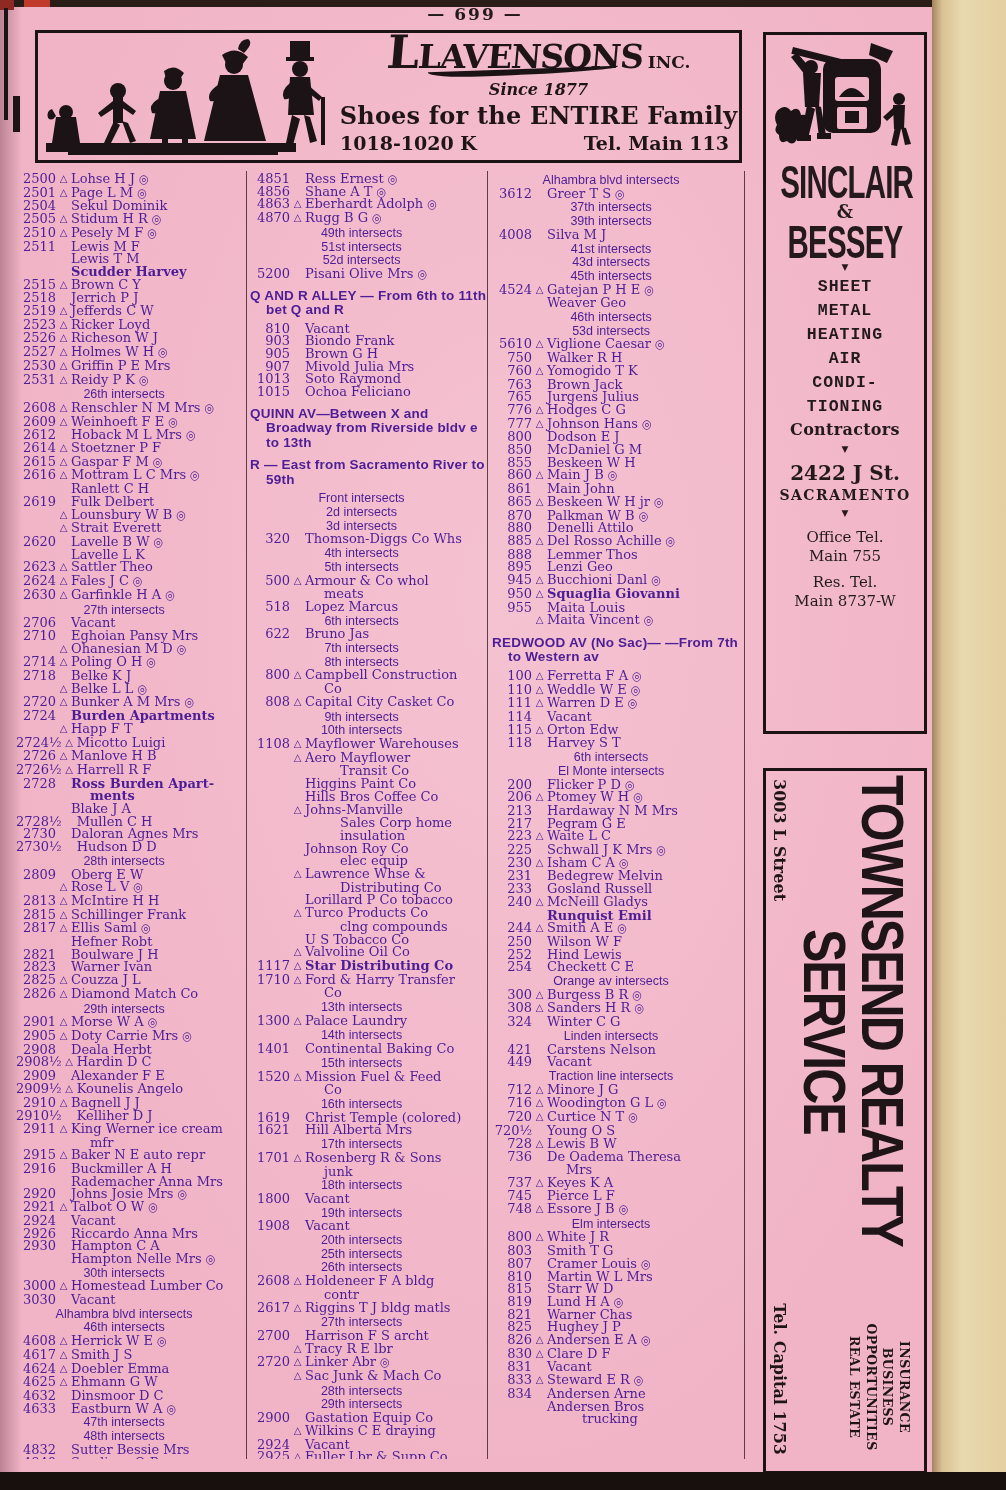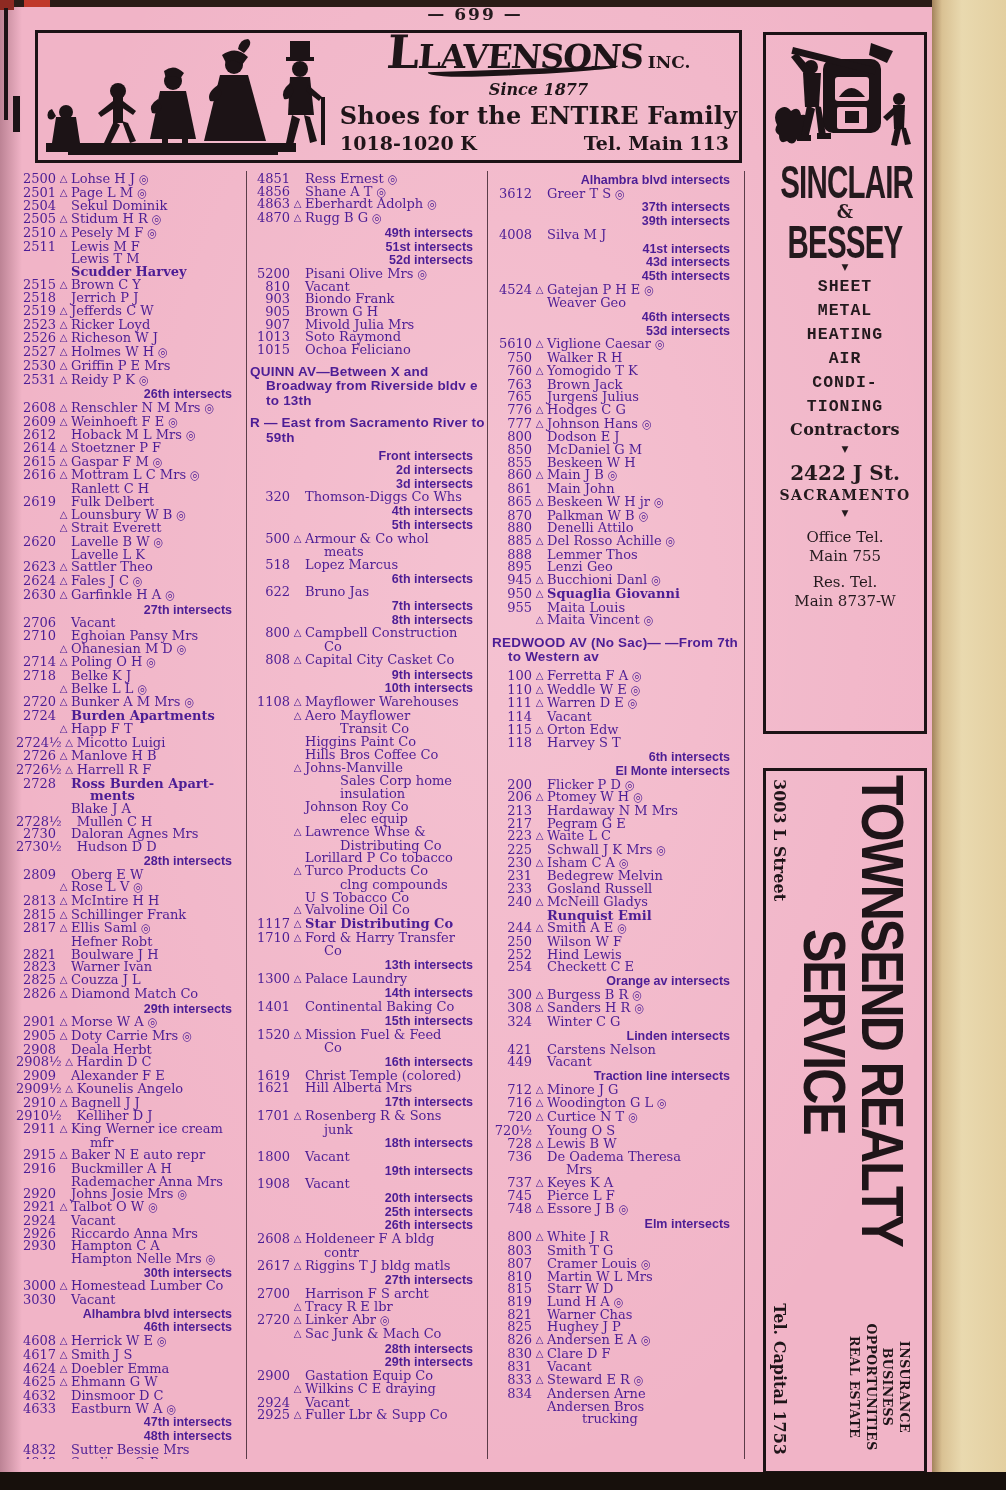--- a/index.html
+++ b/index.html
@@ -44,22 +44,22 @@
   .col{overflow:hidden;padding-top:2px;}
   .col1{width:231px;border-right:1px solid rgba(40,20,30,.75);}
   .col2{width:238px;border-right:1px solid rgba(40,20,30,.75);padding-left:3px;}
   .col3{width:253px;border-right:1px solid rgba(40,20,30,.75);padding-left:4px;}
   .ln{font-size:13px;line-height:12.7px;white-space:nowrap;}
   .ln .num{display:inline-block;min-width:40px;text-align:right;}
   .ln .bell{display:inline-block;width:15px;text-align:center;font-family:"DejaVu Sans",sans-serif;
             font-size:10px;position:relative;top:-1px;}
   .ln .own{font-family:"DejaVu Sans",sans-serif;font-size:11.5px;margin-left:4px;}
   .ln.bold .nm, .ln.c.bold{font-weight:700;}
-  .ln.x{font-family:"Liberation Sans",sans-serif;font-weight:700;font-size:12.5px;
-        text-align:right;padding-right:14px;margin:1px 0;}
+  .ln.x{font-family:"Liberation Sans",sans-serif;font-weight:400;font-size:12.5px;
+        text-align:center;padding-right:14px;margin:1px 0;}
   .ln.h{font-family:"Liberation Sans",sans-serif;font-weight:700;font-size:13.5px;
         line-height:14.5px;margin:8px 0 5px 0;padding-left:16px;text-indent:-16px;
         white-space:normal;letter-spacing:.2px;}
   .ln.c{padding-left:74px;}
   .ln.c.i2{padding-left:90px;}
 
   
   .sinclair{position:absolute;left:763px;top:32px;width:158px;height:696px;
             border:3px solid #1c1316;text-align:center;color:#241a1e;overflow:hidden;}
   .sin-art{margin-top:6px;}
@@ -257,20 +257,21 @@
     </div>
   <div class="col col2">
       <div class="ln e"><span class="num">4851</span><span class="bell"></span><span class="nm">Ress Ernest</span><span class="own">◎</span></div>
       <div class="ln e"><span class="num">4856</span><span class="bell"></span><span class="nm">Shane A T</span><span class="own">◎</span></div>
       <div class="ln e"><span class="num">4863</span><span class="bell">△</span><span class="nm">Eberhardt Adolph</span><span class="own">◎</span></div>
       <div class="ln e"><span class="num">4870</span><span class="bell">△</span><span class="nm">Rugg B G</span><span class="own">◎</span></div>
       <div class="ln x">49th intersects</div>
       <div class="ln x">51st intersects</div>
       <div class="ln x">52d intersects</div>
       <div class="ln e"><span class="num">5200</span><span class="bell"></span><span class="nm">Pisani Olive Mrs</span><span class="own">◎</span></div>
+      <div class="ln h">Q AND R ALLEY — From 6th to 11th bet Q and R</div>
       <div class="ln e"><span class="num">810</span><span class="bell"></span><span class="nm">Vacant</span></div>
       <div class="ln e"><span class="num">903</span><span class="bell"></span><span class="nm">Biondo Frank</span></div>
       <div class="ln e"><span class="num">905</span><span class="bell"></span><span class="nm">Brown G H</span></div>
       <div class="ln e"><span class="num">907</span><span class="bell"></span><span class="nm">Mivold Julia Mrs</span></div>
       <div class="ln e"><span class="num">1013</span><span class="bell"></span><span class="nm">Soto Raymond</span></div>
       <div class="ln e"><span class="num">1015</span><span class="bell"></span><span class="nm">Ochoa Feliciano</span></div>
       <div class="ln h">QUINN AV—Between X and Broadway from Riverside bldv e to 13th</div>
       <div class="ln h">R — East from Sacramento River to 59th</div>
       <div class="ln x">Front intersects</div>
       <div class="ln x">2d intersects</div>

